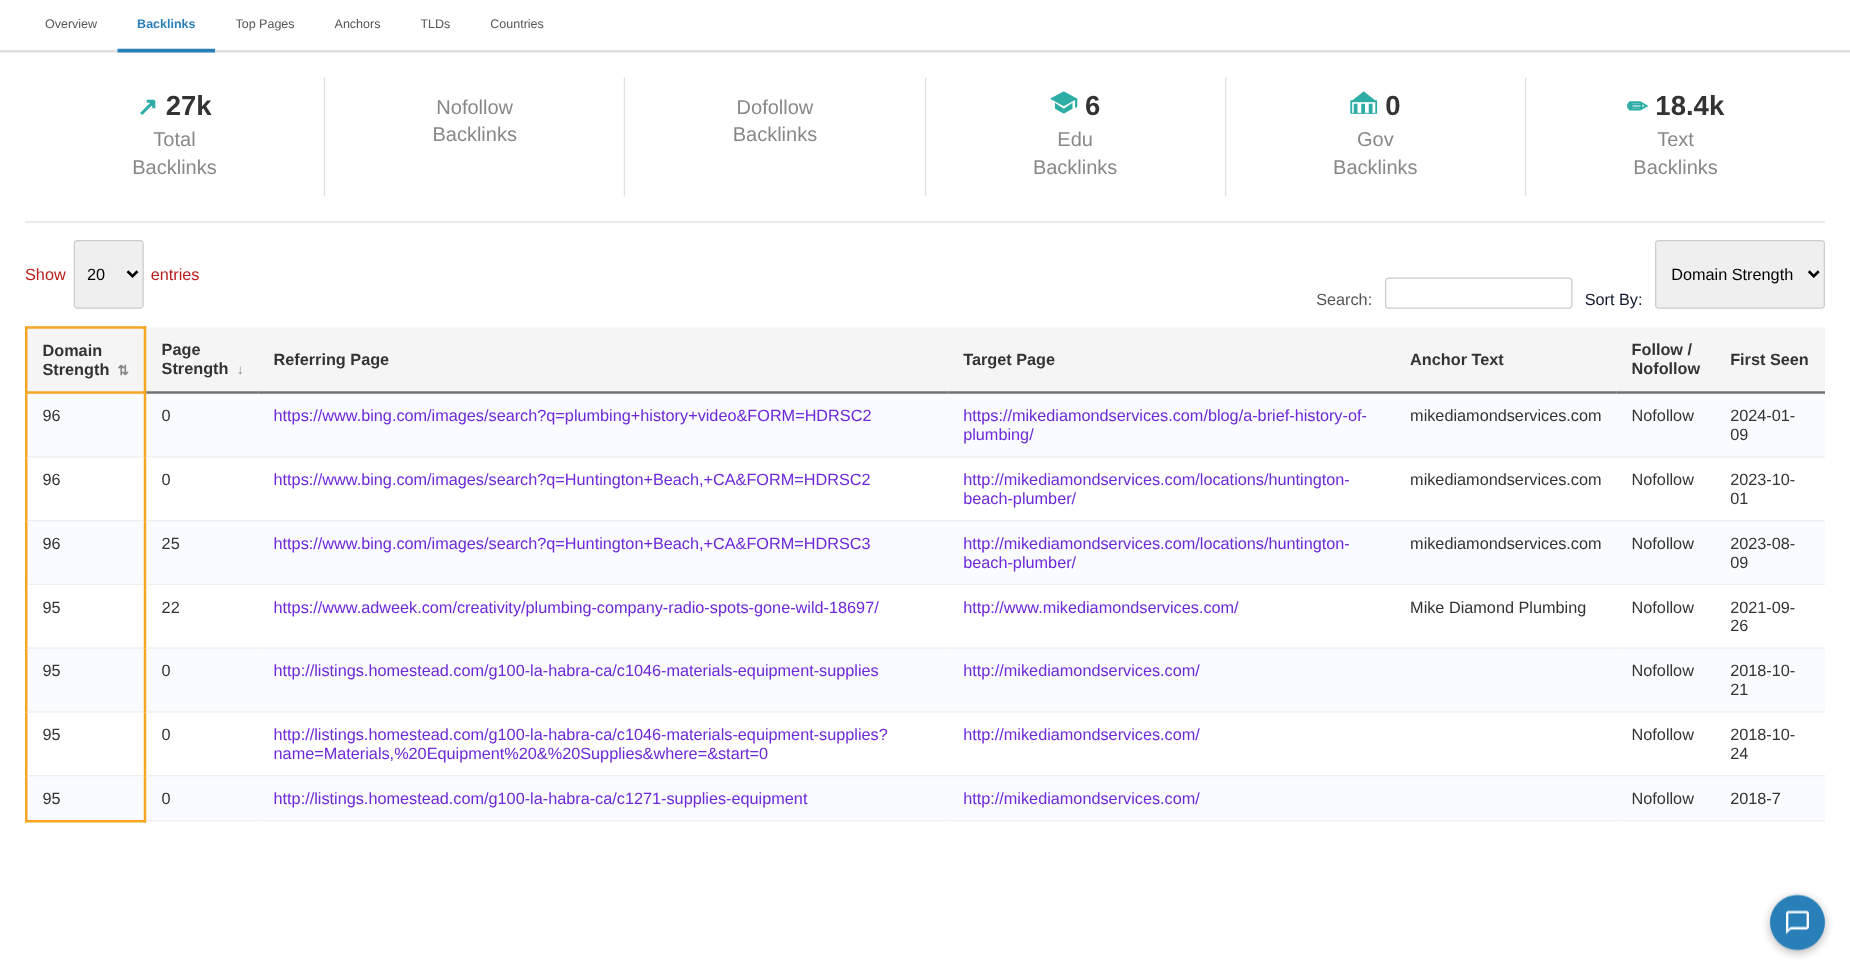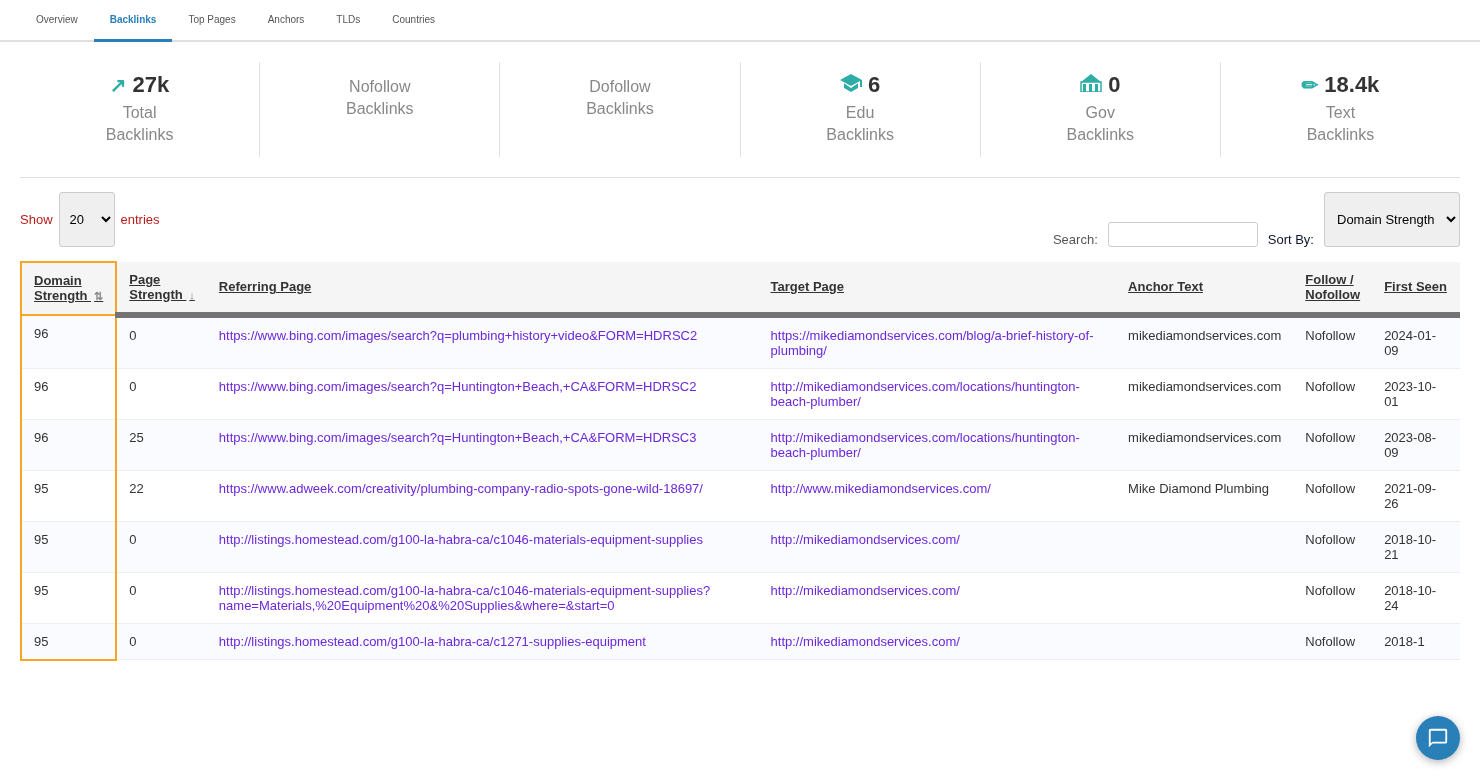--- a/index.html
+++ b/index.html
@@ -82,28 +82,27 @@
       font-size: 13px;
     }
 
     .data-table {
       width: 100%;
       border-collapse: collapse;
       font-size: 13px;
     }
     .data-table thead tr {
       background: #f5f5f5;
-      text-decoration: underline;
     }
     .data-table th {
       padding: 10px 12px;
       text-align: left;
       font-weight: bold;
       color: #333;
-      border-bottom: 6px solid #737373;
+      border-bottom: 2px solid #737373;
       white-space: nowrap;
     }
     .data-table td {
       padding: 10px 12px;
       border-bottom: 1px solid #eee;
       vertical-align: top;
     }
     .data-table tbody tr:nth-child(odd) { background: #f9fbff; }
     .data-table tbody tr:nth-child(even) { background: #fff; }
 
@@ -289,21 +288,21 @@
           <td>Nofollow</td>
           <td>2018-10-24</td>
         </tr>
         <tr>
           <td style="border-left: 2px solid rgb(245, 166, 35); border-right: 2px solid rgb(245, 166, 35); border-bottom: 2px solid rgb(245, 166, 35);">95</td>
           <td>0</td>
           <td><a href="#" class="link-teal">http://listings.homestead.com/g100-la-habra-ca/c1271-supplies-equipment</a></td>
           <td><a href="#" class="link-teal">http://mikediamondservices.com/</a></td>
           <td></td>
           <td>Nofollow</td>
-          <td>2018-1</td>
+          <td>2018-7</td>
         </tr>
       </tbody>
   </table>
 </div>
 
 <div class="chat-bubble">
   <svg width="22" height="22" viewBox="0 0 24 24" fill="white">
       <path d="M20 2H4c-1.1 0-2 .9-2 2v18l4-4h14c1.1 0 2-.9 2-2V4c0-1.1-.9-2-2-2zm0 14H6l-2 2V4h16v12z"></path>
     </svg>
 </div>

